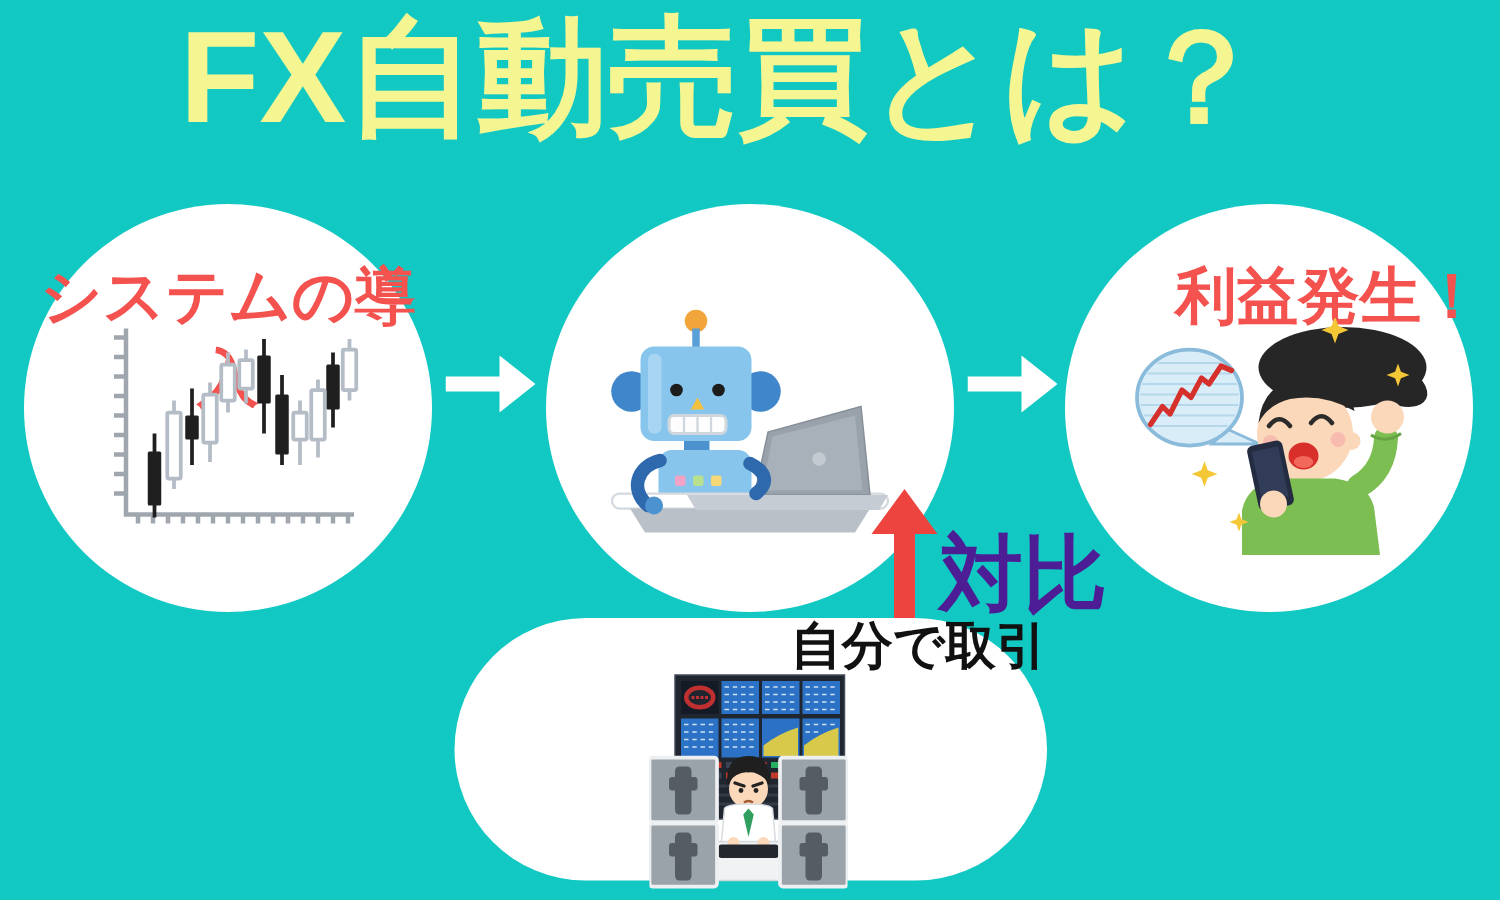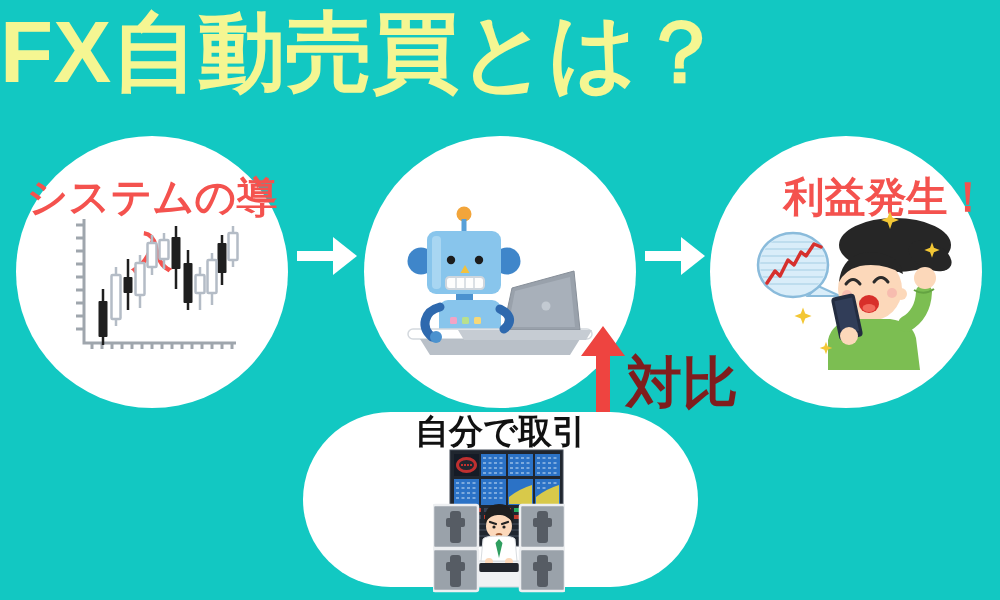--- a/index.html
+++ b/index.html
@@ -1,38 +1,38 @@
 <!DOCTYPE html>
 <html><head>
 <meta charset="utf-8">
 <style>
   html,body{margin:0;padding:0;}
   body{font-family:"Liberation Sans","DejaVu Sans",sans-serif;}
   #stage{position:relative;width:1000px;height:600px;background:#12c8c2;overflow:hidden;}
-  .title{position:absolute;top:6px;left:0;width:808px;text-align:left;
-         font-size:87px;font-weight:800;line-height:1.05;color:#f5f692;letter-spacing:0;}
+  .title{position:absolute;top:6px;left:0;width:808px;text-align:right;
+         font-size:87px;font-weight:800;line-height:1.05;color:#f5f692;letter-spacing:0;padding-left:36px;}
   .circle{position:absolute;width:272px;height:272px;border-radius:50%;background:#ffffff;}
   .circle.c1{left:16px;top:136px;}
   .circle.c2{left:364px;top:136px;}
   .circle.c3{left:710px;top:136px;}
   .step-label{position:absolute;width:272px;text-align:center;top:170px;
               font-size:41px;font-weight:800;color:#f4524e;}
   .step-label.l1{left:16px;}
   .step-label.l2{left:364px;}
   .step-label.l3{left:750px;}
   .illus{position:absolute;}
   .arrow-right{position:absolute;top:237px;width:60px;height:38px;}
   .arrow-right.a1{left:297px;}
   .arrow-right.a2{left:645px;}
   .compare-arrow{position:absolute;left:580px;top:326px;width:46px;height:128px;}
   .compare-label{position:absolute;left:626px;top:355px;font-size:56px;font-weight:800;
-                 color:#7f1d1d;line-height:1;}
+                 color:#4c1d95;line-height:1;}
   .manual-ellipse{position:absolute;left:303px;top:412px;width:395px;height:175px;
                   background:#ffffff;border-radius:88px;}
-  .manual-label{position:absolute;left:303px;top:414px;width:395px;text-align:center;
+  .manual-label{position:absolute;left:303px;top:414px;width:395px;text-align:right;
                 font-size:34px;font-weight:800;color:#111111;line-height:1;}
 </style>
 </head>
 <body>
 
 <div id="stage">
 
   <div class="title">FX自動売買とは？</div>
 
   <div class="circle c1"></div>

